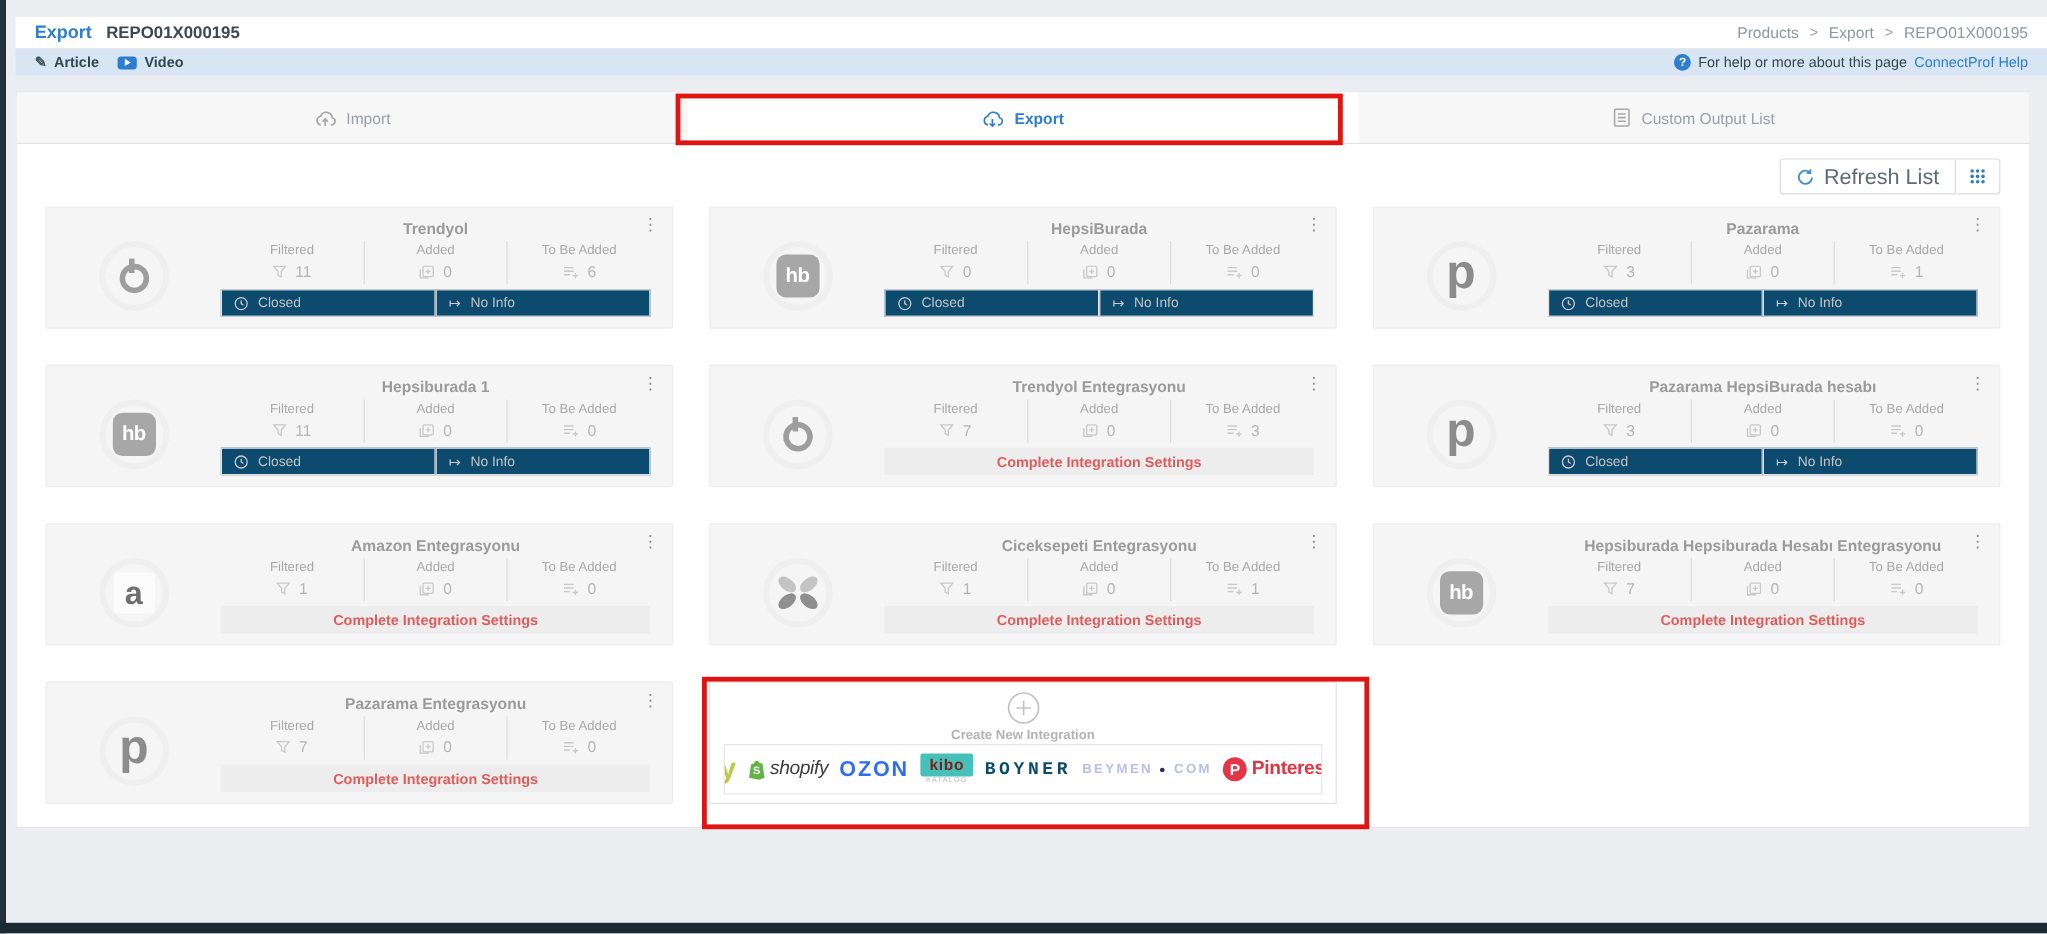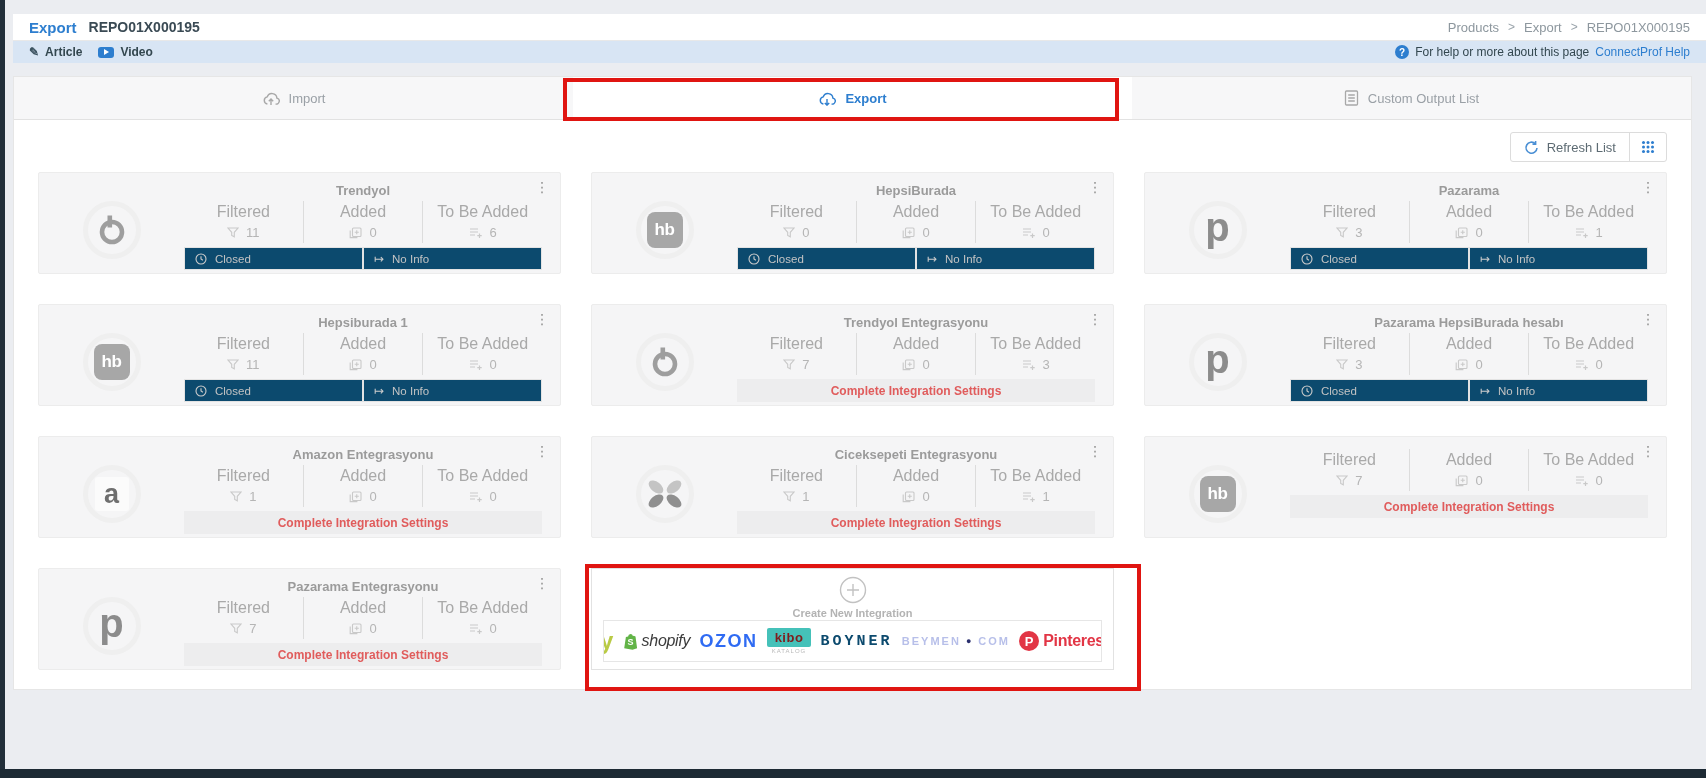--- a/index.html
+++ b/index.html
@@ -51,21 +51,21 @@
          font-size:13px; color:#9aa0a6; cursor:pointer; }
   .tab svg { stroke:#a8a8a8; }
   .tab.active { background:#ffffff; color:#2d7ecf; font-weight:600; }
   .tab.active svg { stroke:#2d7ecf; }
 
   .refresh-group {
     position:absolute; top:55px; right:24px; height:30px;
     display:flex; align-items:stretch; background:#fff;
     border:1px solid #dcdcdc; border-radius:3px; overflow:hidden;
   }
-  .refresh-btn { display:flex; align-items:center; gap:8px; padding:0 13px; font-size:13px; color:#5d6b73; cursor:pointer; }
+  .refresh-btn { display:flex; align-items:center; gap:8px; padding:0 13px; font-size:18px; color:#5d6b73; cursor:pointer; }
   .vsep { width:1px; background:#dcdcdc; }
   .grid-btn { width:36px; display:flex; align-items:center; justify-content:center; cursor:pointer; }
 
   
   .cards-grid {
     position:absolute; left:24px; top:95px; width:1629px;
     display:grid; grid-template-columns:repeat(3,1fr); gap:30px;
   }
   .card {
     position:relative; height:102px;
@@ -75,21 +75,21 @@
   .logo-zone { position:absolute; left:0; top:0; width:145px; height:100%; display:flex; align-items:center; justify-content:center; }
   .logo-ring { width:58px; height:58px; border:5px solid #efefef; border-radius:50%; display:flex; align-items:center; justify-content:center; background:transparent;margin-top:14px; }
   .hb-badge { width:36px; height:36px; background:#a7a7a7; border-radius:8px; color:#fff; font-weight:700; font-size:17px; display:flex; align-items:center; justify-content:center; letter-spacing:-.5px; }
   .pz-badge { font-size:40px; font-weight:700; color:#8c8c8c; line-height:0; margin-top:-6px; }
   .am-badge { width:34px; height:34px; background:#fbfbfb; color:#6f6f6f; font-weight:700; font-size:27px; display:flex; align-items:center; justify-content:center; border-radius:3px; }
   .card-body { margin-left:145px; margin-right:18px; padding-top:10px; }
   .card-title { text-align:center; font-size:13px; font-weight:700; color:#9b9b9b; height:16px; white-space:nowrap; overflow:hidden; }
   .stats { display:flex; margin-top:2px; }
   .stat { flex:1; text-align:center; padding:2px 0 3px; }
   .stat + .stat { border-left:1px solid #dcdcdc; }
-  .stat-label { font-size:16px; color:#a9a9a9; margin-bottom:4px; }
+  .stat-label { font-size:11px; color:#a9a9a9; margin-bottom:4px; }
   .stat-value { font-size:13px; color:#b5b5b5; display:flex; align-items:center; justify-content:center; gap:7px; }
   .stat-value svg { stroke:#c9c9c9; }
   .card-footer { margin-top:4px; }
   .status-row { display:flex; }
   .status-box { flex:1; border:1px solid #e3e3e3; background:#0c4a6e; height:23px; display:flex; align-items:center; gap:8px; padding-left:10px; font-size:11.5px; color:#c3c3c3; }
   .status-box svg { stroke:#cccccc; }
   .mapsto { font-size:12px; color:#cccccc; line-height:1; }
   .complete-band { height:23px; background:#ededee; display:flex; align-items:center; justify-content:center;
                    color:#e05c5c; font-size:12px; font-weight:700; cursor:pointer; }
 
@@ -653,20 +653,21 @@
     </div>
       </div>
       <div class="card">
     <span class="kebab">⋮</span>
     <div class="logo-zone">
       <div class="logo-ring">
             <div class="hb-badge">hb</div>
           </div>
     </div>
     <div class="card-body">
+      <div class="card-title">Hepsiburada Hepsiburada Hesabı Entegrasyonu</div>
       <div class="stats">
         <div class="stat">
           <div class="stat-label">Filtered</div>
           <div class="stat-value">
                 <svg width="12" height="11" viewBox="0 0 12 11" fill="none" stroke-width="1.1">
                   <path d="M1 1h10L7.3 5.3V9.8L4.7 8.4V5.3z"></path>
                 </svg>
                 <span>7</span>
               </div>
         </div>

